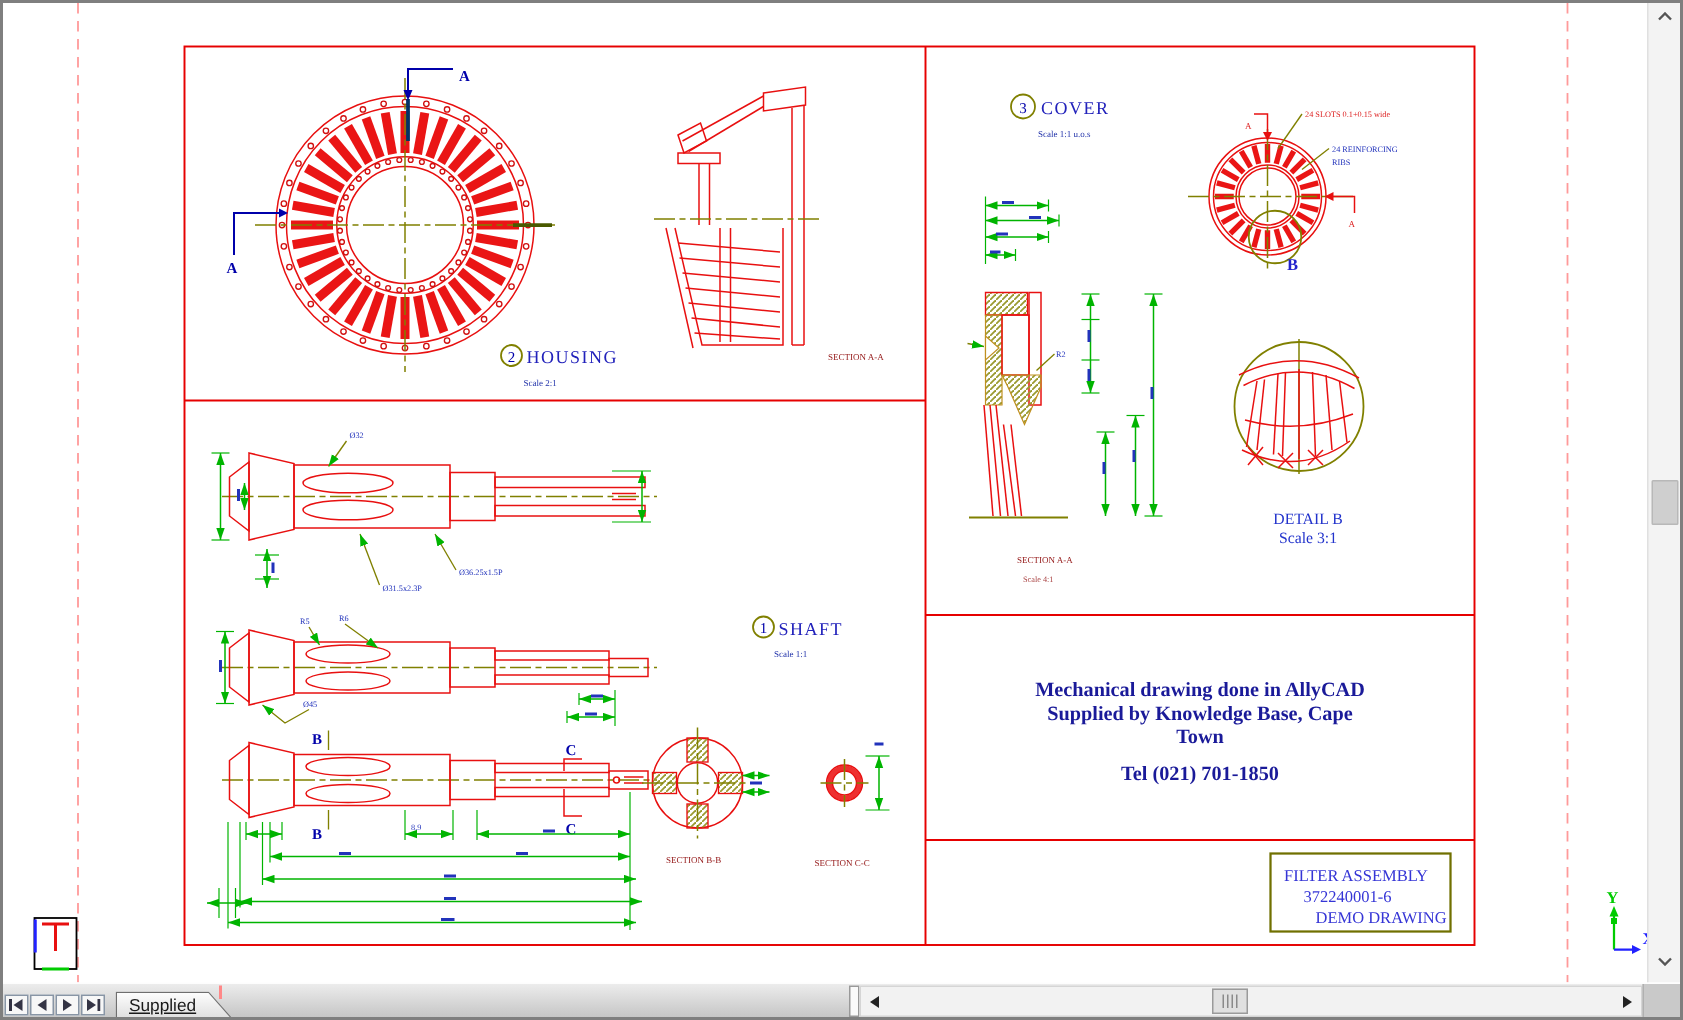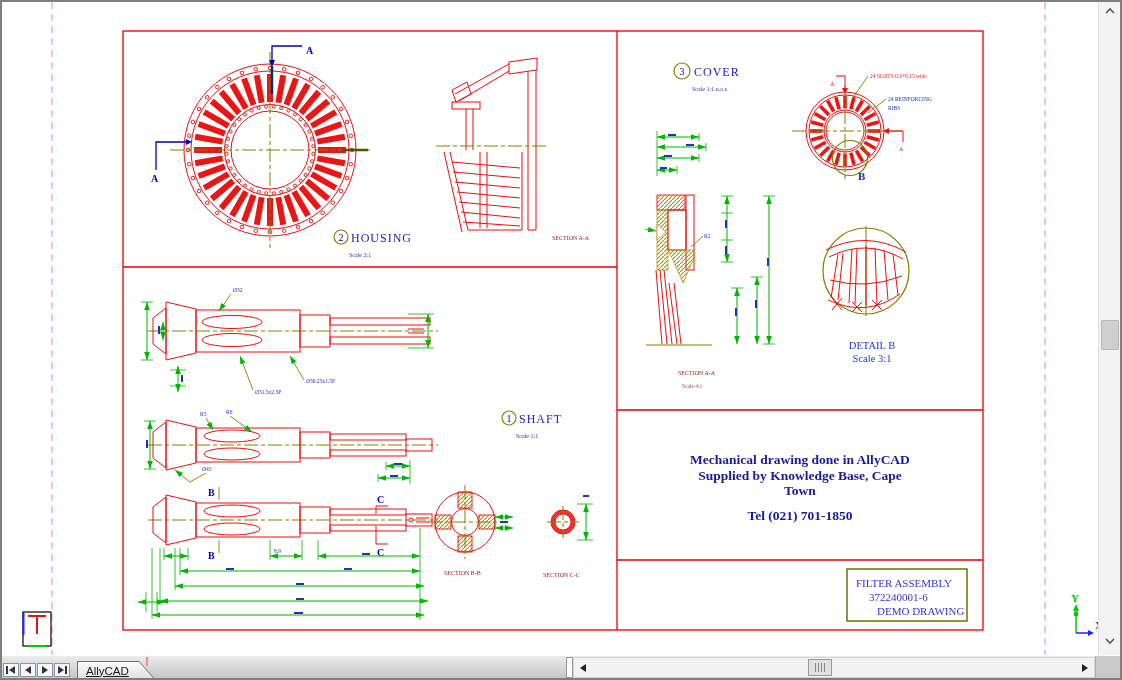--- a/index.html
+++ b/index.html
@@ -635,21 +635,21 @@
     </div>
     <div class="navbtn" style="left:52px">
       <svg width="10" height="8">
           <path d="M1,0 L1,8 L7,4 Z" fill="#334"></path>
           <rect x="8" y="0" width="2" height="8" fill="#334"></rect>
         </svg>
     </div>
 
     <div class="tab-outer">
       <div class="tab-inner">
-        <span class="tab-label">AllyCAD</span>
+        <span class="tab-label">Supplied</span>
       </div>
     </div>
 
     <div class="guide-tick"></div>
 
     <div class="splitter"></div>
 
     <div class="hscroll">
       <div class="hbtn" style="left:0">
           <span class="tri-left"></span>

